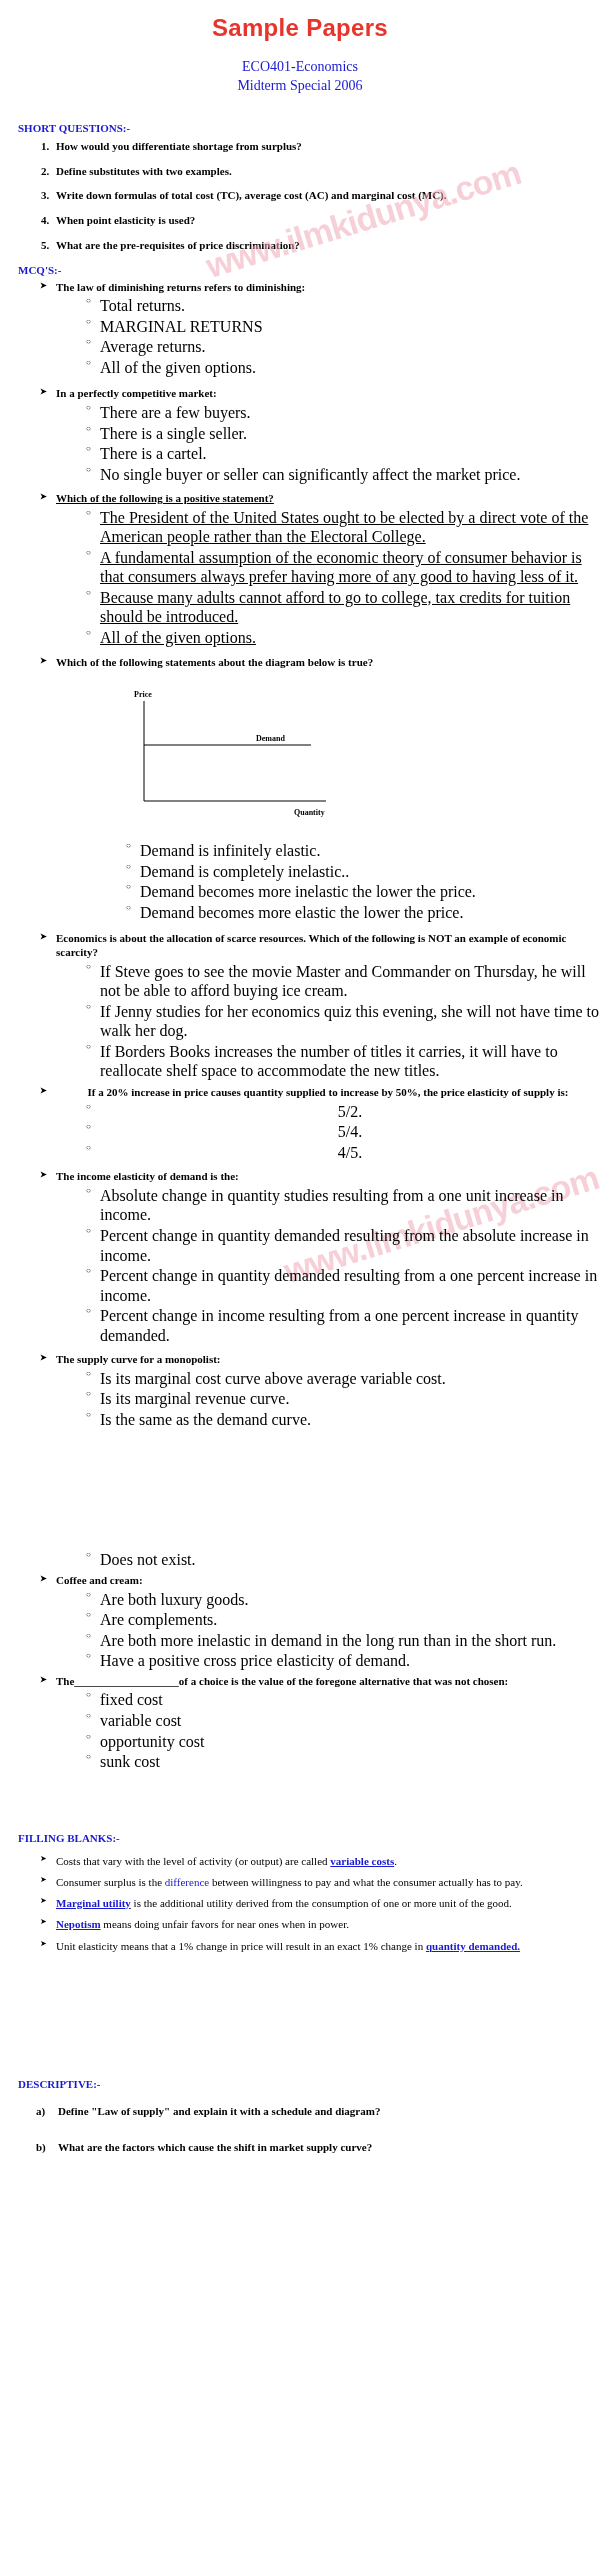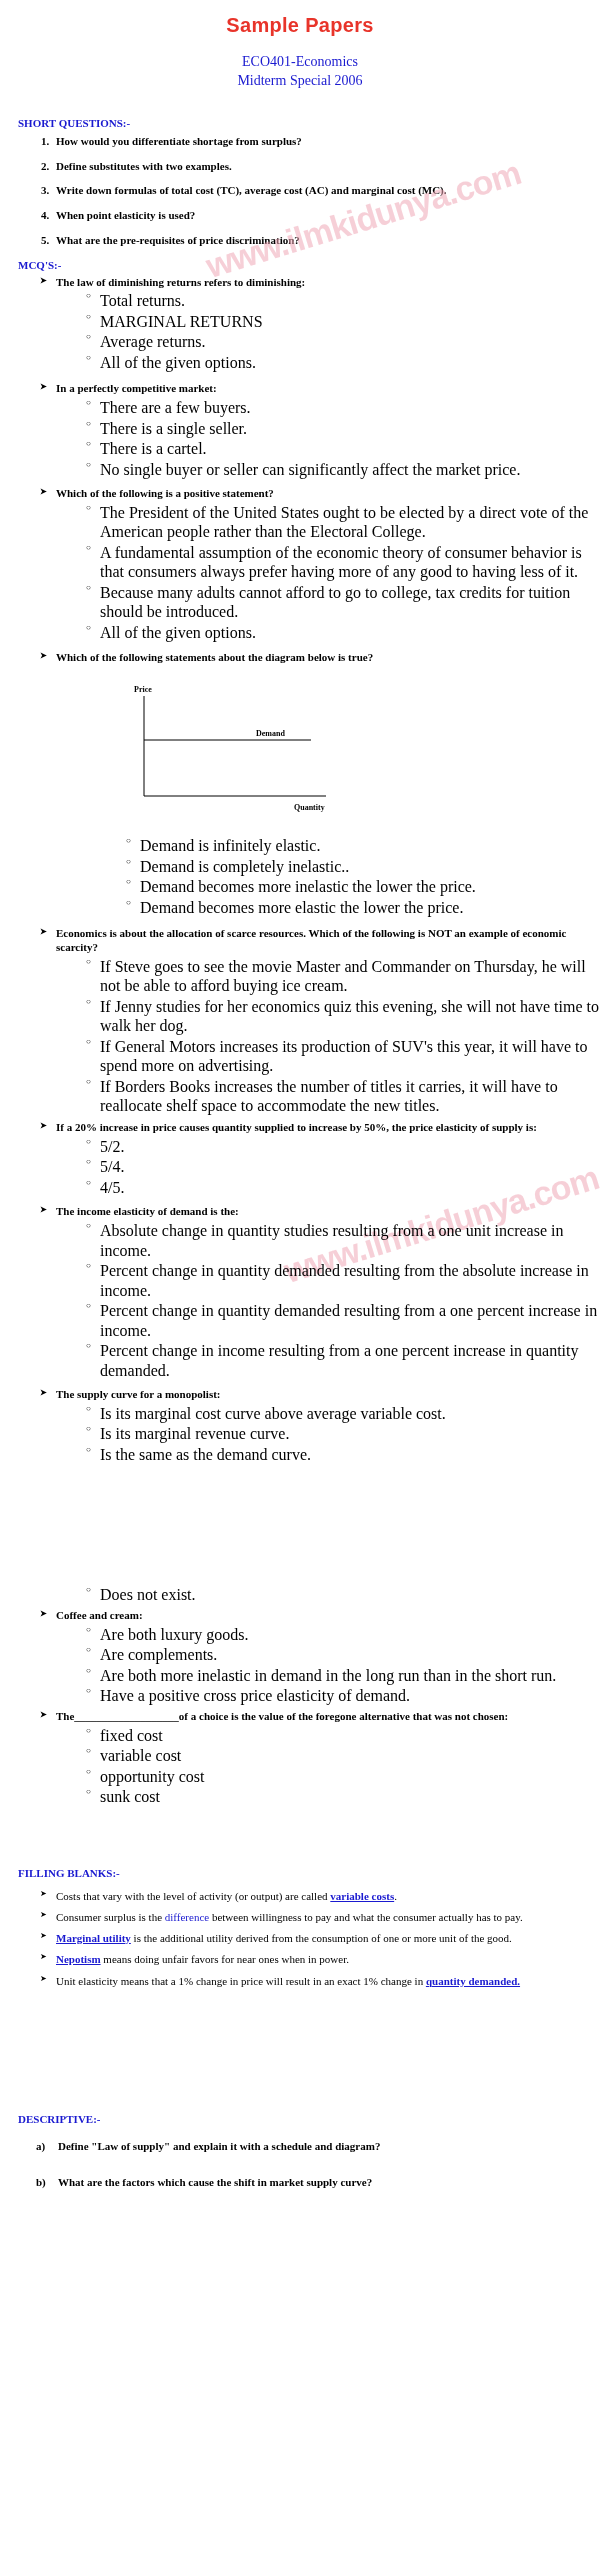--- a/index.html
+++ b/index.html
@@ -19,21 +19,21 @@
     position: relative;
     padding: 0;
     box-sizing: border-box;
     overflow: hidden;
   }
   .title-main {
     text-align: center;
     color: #e8342a;
     font-family: "Liberation Sans", sans-serif;
     font-weight: bold;
-    font-size: 20px;
+    font-size: 24px;
     padding-top: 14px;
     letter-spacing: 0.3px;
   }
   .subtitle {
     text-align: center;
     color: #1a1ad0;
     font-family: "Liberation Serif", serif;
     font-size: 14px;
     margin-top: 16px;
     line-height: 1.35;
@@ -219,21 +219,21 @@
     <li class="arrow-item" style="margin-top:10px;">
       <span>In a perfectly competitive market:</span>
       <ul class="circle-list">
         <li class="circle-item">There are a few buyers.</li>
         <li class="circle-item">There is a single seller.</li>
         <li class="circle-item">There is a cartel.</li>
         <li class="circle-item">No single buyer or seller can significantly affect the market price.</li>
       </ul>
     </li>
 
-    <li class="arrow-item" style="margin-top:8px;">
+    <li class="arrow-item" style="margin-top:8px;text-decoration:underline;">
       <span>Which of the following is a positive statement?</span>
       <ul class="circle-list">
         <li class="circle-item">The President of the United States ought to be elected by a direct vote of the American people rather than the Electoral College.</li>
         <li class="circle-item">A fundamental assumption of the economic theory of consumer behavior is that consumers always prefer having more of any good to having less of it.</li>
         <li class="circle-item">Because many adults cannot afford to go to college, tax credits for tuition should be introduced.</li>
         <li class="circle-item">All of the given options.</li>
       </ul>
     </li>
 
     <li class="arrow-item" style="margin-top:8px;">
@@ -256,26 +256,25 @@
         <li class="circle-item">Demand becomes more inelastic the lower the price.</li>
         <li class="circle-item">Demand becomes more elastic the lower the price.</li>
       </ul>
     </li>
 
     <li class="arrow-item" style="margin-top:10px;">
       <span>Economics is about the allocation of scarce resources.  Which of the following is NOT an example of economic scarcity?</span>
       <ul class="circle-list">
         <li class="circle-item">If Steve goes to see the movie Master and Commander on Thursday, he will not be able to afford buying ice cream.</li>
         <li class="circle-item">If Jenny studies for her economics quiz this evening, she will not have time to walk her dog.</li>
-        <li class="circle-item">If General Motors increases its production of SUV's this year, it will have to spend more on advertising.</li>
         <li class="circle-item">If Borders Books increases the number of titles it carries, it will have to reallocate shelf space to accommodate the new titles.</li>
       </ul>
     </li>
 
-    <li class="arrow-item" style="">
+    <li class="arrow-item" style="text-align:center;">
       <span>If a 20% increase in price causes quantity supplied to increase by 50%, the price elasticity of supply is:</span>
       <ul class="circle-list">
         <li class="circle-item">5/2.</li>
         <li class="circle-item">5/4.</li>
         <li class="circle-item">4/5.</li>
       </ul>
     </li>
 
     <li class="arrow-item" style="margin-top:8px;">
       <span>The income elasticity of demand is the:</span>

